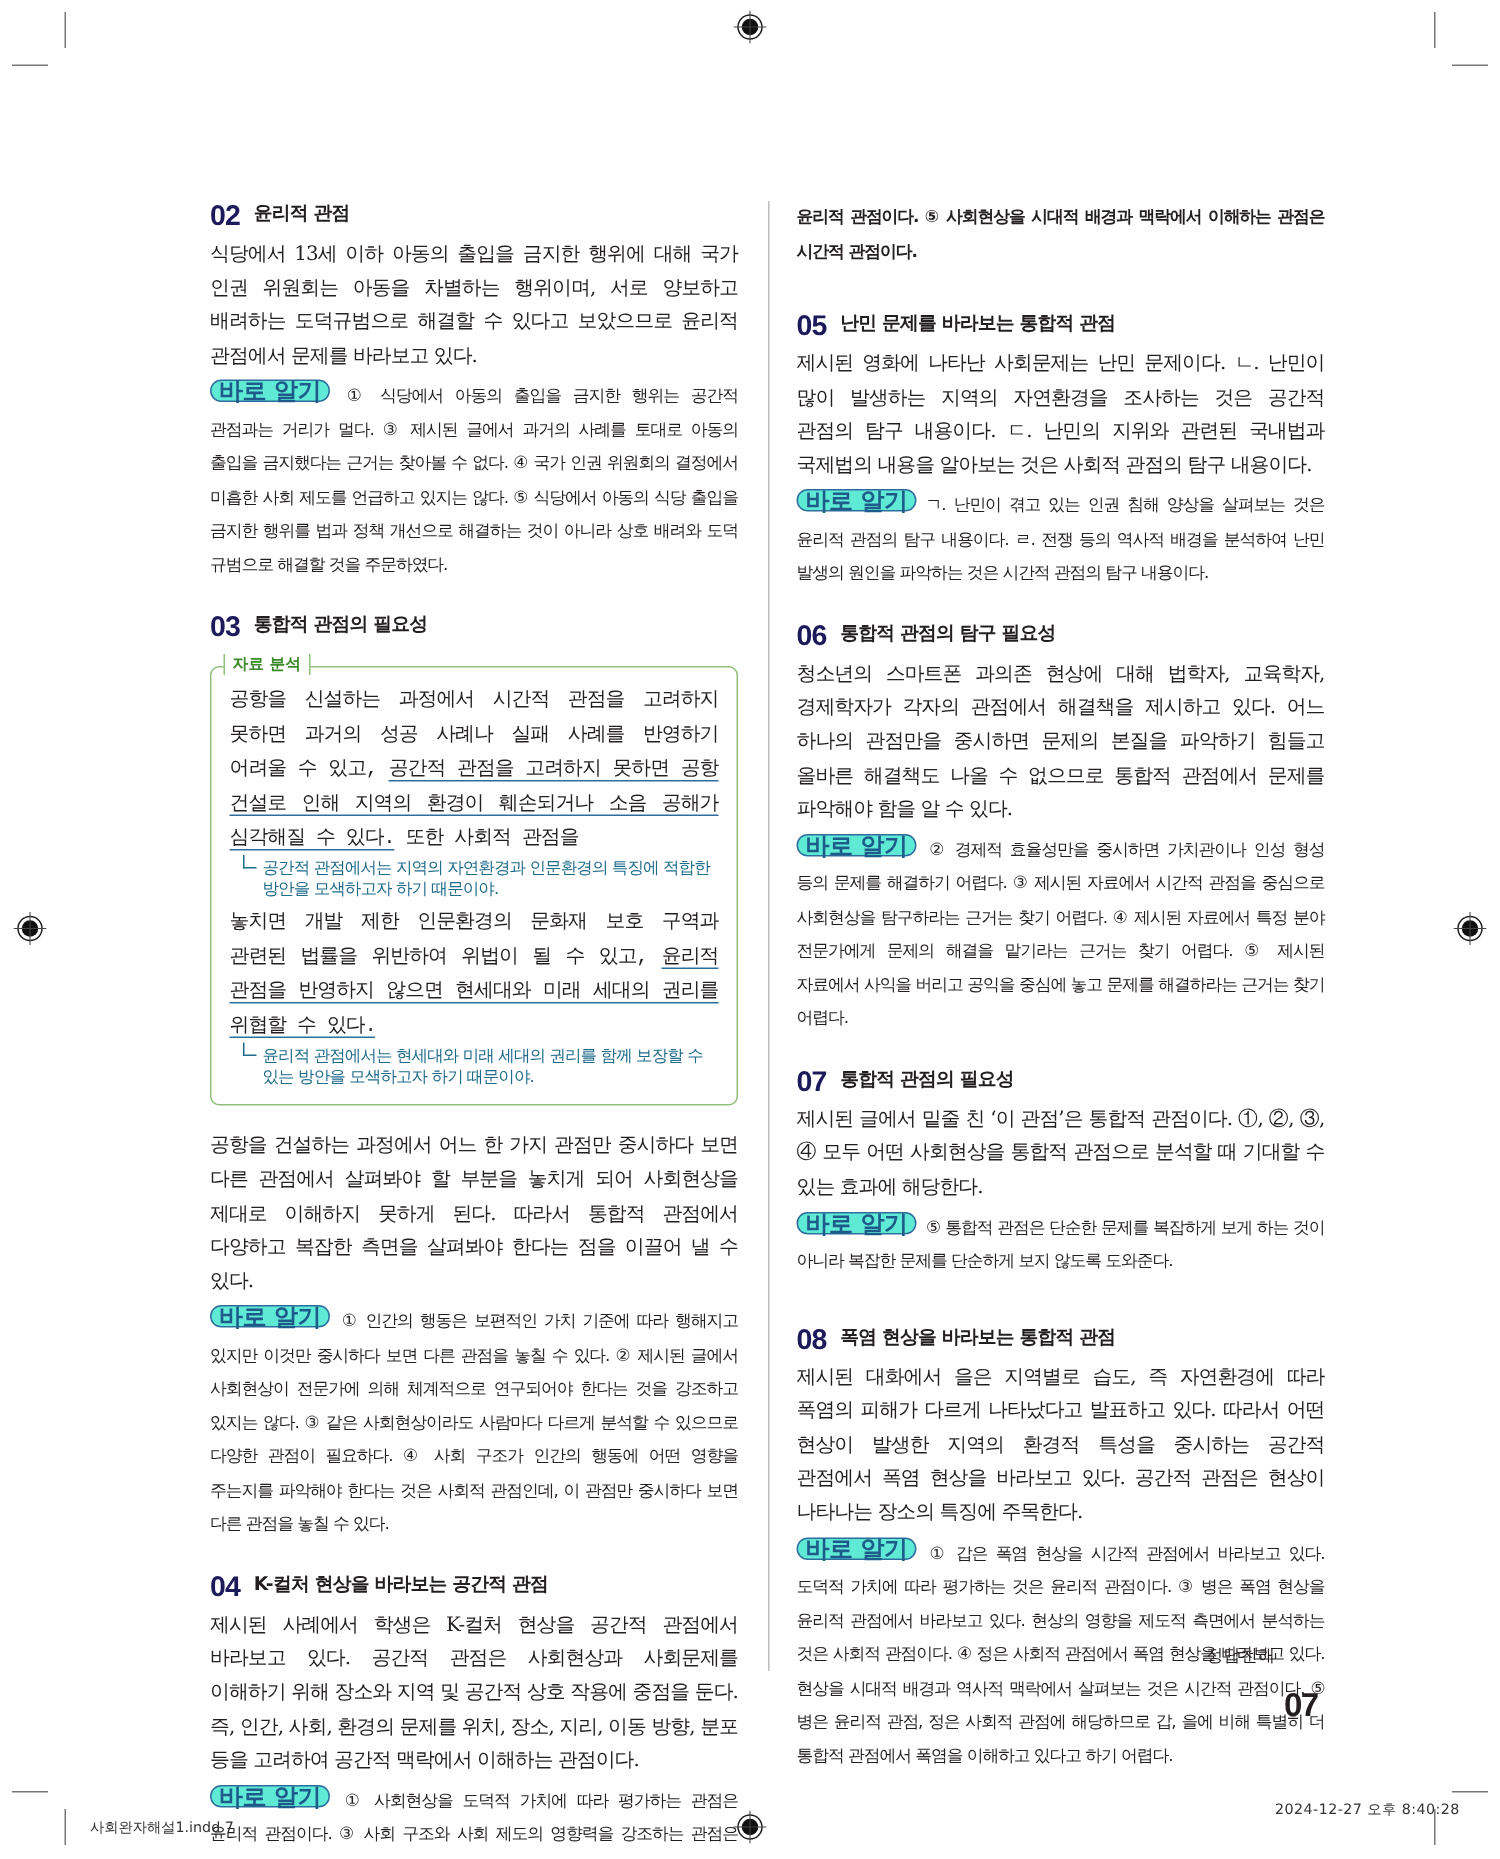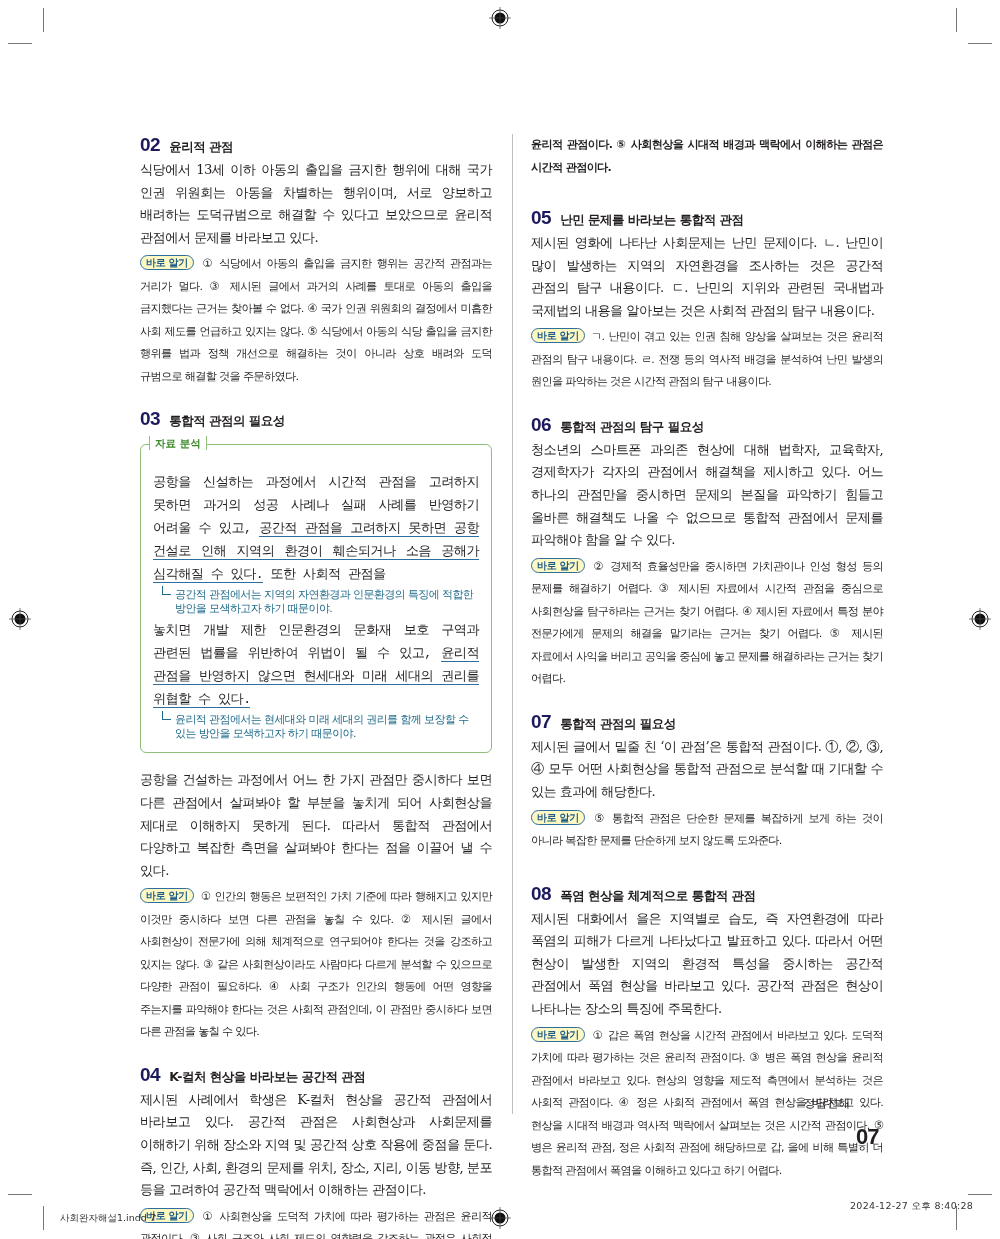--- a/index.html
+++ b/index.html
@@ -12,30 +12,30 @@
   .crop.h { height: 1px; width: 24px; }
 
   .reg-mark { position: absolute; width: 22px; height: 22px; }
 
   .column { position: absolute; top: 134px; width: 352px; }
   .col-left { left: 140px; }
   .col-right { left: 531px; }
   .col-divider { position: absolute; left: 512px; top: 134px; width: 1px; height: 980px; background: #bdbdbd; }
 
   .section { margin-bottom: 20px; }
-  .sec-head { display: flex; align-items: flex-end; gap: 9px; margin-bottom: 3px; }
+  .sec-head { display: flex; align-items: flex-start; gap: 9px; margin-bottom: 3px; }
   .sec-num { font-family: "Liberation Sans", sans-serif; font-weight: 700; font-size: 19px; color: #1d1a5c; letter-spacing: -0.5px; }
   .sec-title { font-weight: 700; font-size: 12.5px; color: #231f20; letter-spacing: -0.5px; }
 
   .body-text { font-family: "DejaVu Serif", "Liberation Serif", serif; font-size: 13.2px; line-height: 22.6px; letter-spacing: -0.6px; text-align: justify; color: #231f20; word-break: keep-all; }
 
   .note { font-size: 11.2px; line-height: 22.5px; letter-spacing: -0.7px; text-align: justify; color: #231f20; margin-top: 4px; word-break: keep-all; }
-  .badge { display: inline-block; border: 1px solid #2e6e9e; border-radius: 9px; color: #1f5b8a; font-weight: 700; font-size: 10px; line-height: 13px; padding: 0 5px; margin-right: 6px; background: #fef9c3; vertical-align: 1px; letter-spacing: -0.3px; }
+  .badge { display: inline-block; border: 1px solid #2e6e9e; border-radius: 9px; color: #1f5b8a; font-weight: 700; font-size: 16px; line-height: 13px; padding: 0 5px; margin-right: 6px; background: #5eead4; vertical-align: 1px; letter-spacing: -0.3px; }
 
-  .data-box { position: relative; border: 1.3px solid #8fbf7a; border-radius: 6px; padding: 26px 12px 8px 12px; margin: 14px 0 16px 0; }
+  .data-box { position: relative; border: 1.3px solid #8fbf7a; border-radius: 6px; padding: 10px 12px 8px 12px; margin: 14px 0 16px 0; }
   .data-box-label { position: absolute; top: -9px; left: 8px; background: #fff; padding: 0 5px; font-size: 10.5px; font-weight: 700; color: #3c8a2a; border-left: 1px solid #8fbf7a; border-right: 1px solid #8fbf7a; line-height: 14px; }
   .box-text { font-family: Liberation Mono, monospace; font-size: 13.2px; line-height: 23px; letter-spacing: -0.6px; text-align: justify; word-break: keep-all; }
   .ul { border-bottom: 1px solid #2e6e9e; }
   .annot { position: relative; padding-left: 22px; font-size: 11px; line-height: 13.5px; color: #1f6b8a; letter-spacing: -0.6px; margin: 2px 0 4px 0; }
   .annot::before { content: ""; position: absolute; left: 9px; top: -2px; width: 8px; height: 8px; border-left: 1px solid #1f6b8a; border-bottom: 1px solid #1f6b8a; }
 
   .footer-label { position: absolute; left: 804px; top: 1096px; font-size: 11.5px; color: #231f20; }
   .page-num { position: absolute; left: 856px; top: 1124px; font-family: "Liberation Sans", sans-serif; font-weight: 700; font-size: 22px; color: #231f20; letter-spacing: -1px; }
   .slug-left { position: absolute; left: 60px; top: 1212px; font-size: 9.5px; color: #333; }
   .slug-right { position: absolute; left: 850px; top: 1200px; font-size: 9.5px; color: #333; letter-spacing: 0.3px; }
@@ -161,21 +161,21 @@
     </div>
     <p class="body-text">제시된 글에서 밑줄 친 ‘이 관점’은 통합적 관점이다. ①, ②, ③, ④ 모두 어떤 사회현상을 통합적 관점으로 분석할 때 기대할 수 있는 효과에 해당한다.</p>
     <p class="note">
       <span class="badge">바로 알기</span><span>⑤ 통합적 관점은 단순한 문제를 복잡하게 보게 하는 것이 아니라 복잡한 문제를 단순하게 보지 않도록 도와준다.</span>
     </p>
   </div>
 
   <div class="section">
     <div class="sec-head">
       <span class="sec-num">08</span>
-      <span class="sec-title">폭염 현상을 체계적으로 통합적 관점</span>
+      <span class="sec-title">폭염 현상을 바라보는 통합적 관점</span>
     </div>
     <p class="body-text">제시된 대화에서 을은 지역별로 습도, 즉 자연환경에 따라 폭염의 피해가 다르게 나타났다고 발표하고 있다. 따라서 어떤 현상이 발생한 지역의 환경적 특성을 중시하는 공간적 관점에서 폭염 현상을 바라보고 있다. 공간적 관점은 현상이 나타나는 장소의 특징에 주목한다.</p>
     <p class="note">
       <span class="badge">바로 알기</span><span>① 갑은 폭염 현상을 시간적 관점에서 바라보고 있다. 도덕적 가치에 따라 평가하는 것은 윤리적 관점이다. ③ 병은 폭염 현상을 윤리적 관점에서 바라보고 있다. 현상의 영향을 제도적 측면에서 분석하는 것은 사회적 관점이다. ④ 정은 사회적 관점에서 폭염 현상을 바라보고 있다. 현상을 시대적 배경과 역사적 맥락에서 살펴보는 것은 시간적 관점이다. ⑤ 병은 윤리적 관점, 정은 사회적 관점에 해당하므로 갑, 을에 비해 특별히 더 통합적 관점에서 폭염을 이해하고 있다고 하기 어렵다.</span>
     </p>
   </div>
 </div>
 
 <span class="footer-label">정답친해</span>
 <span class="page-num">07</span>

